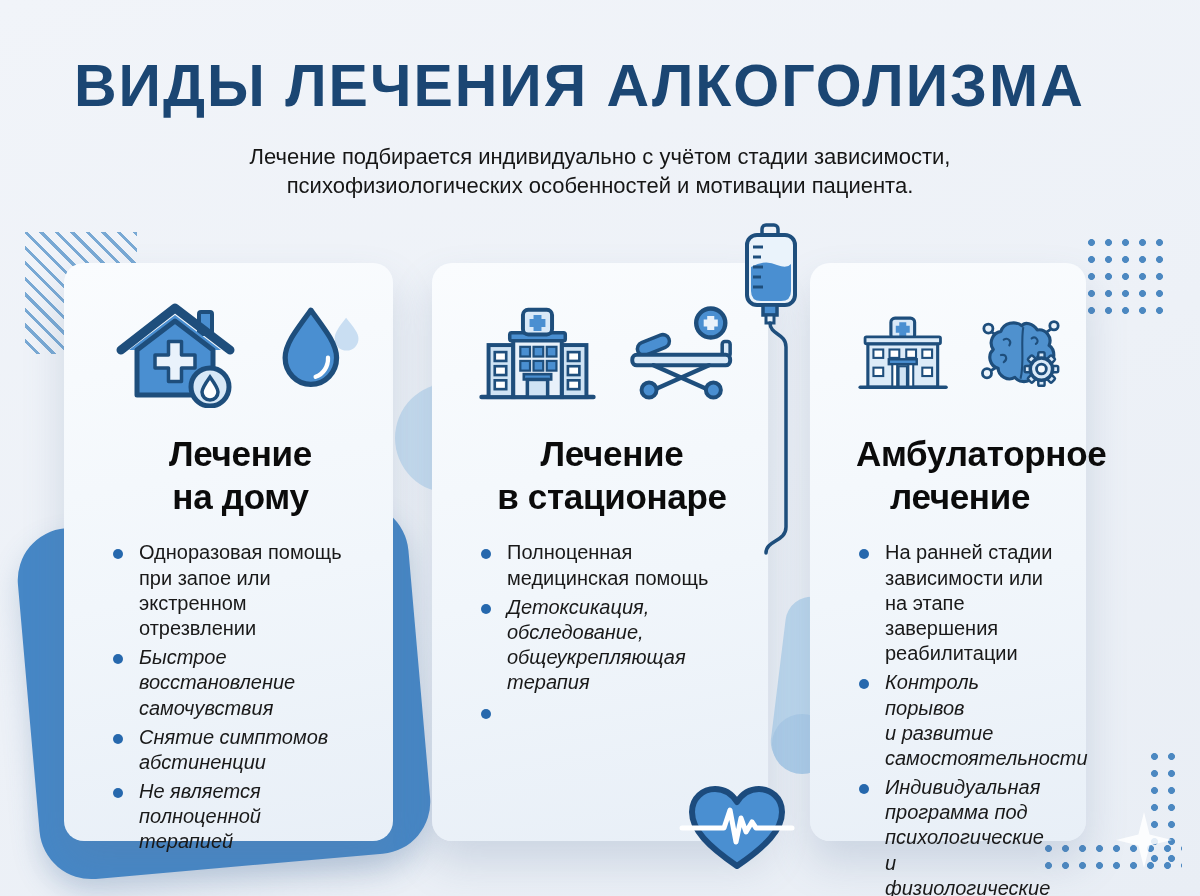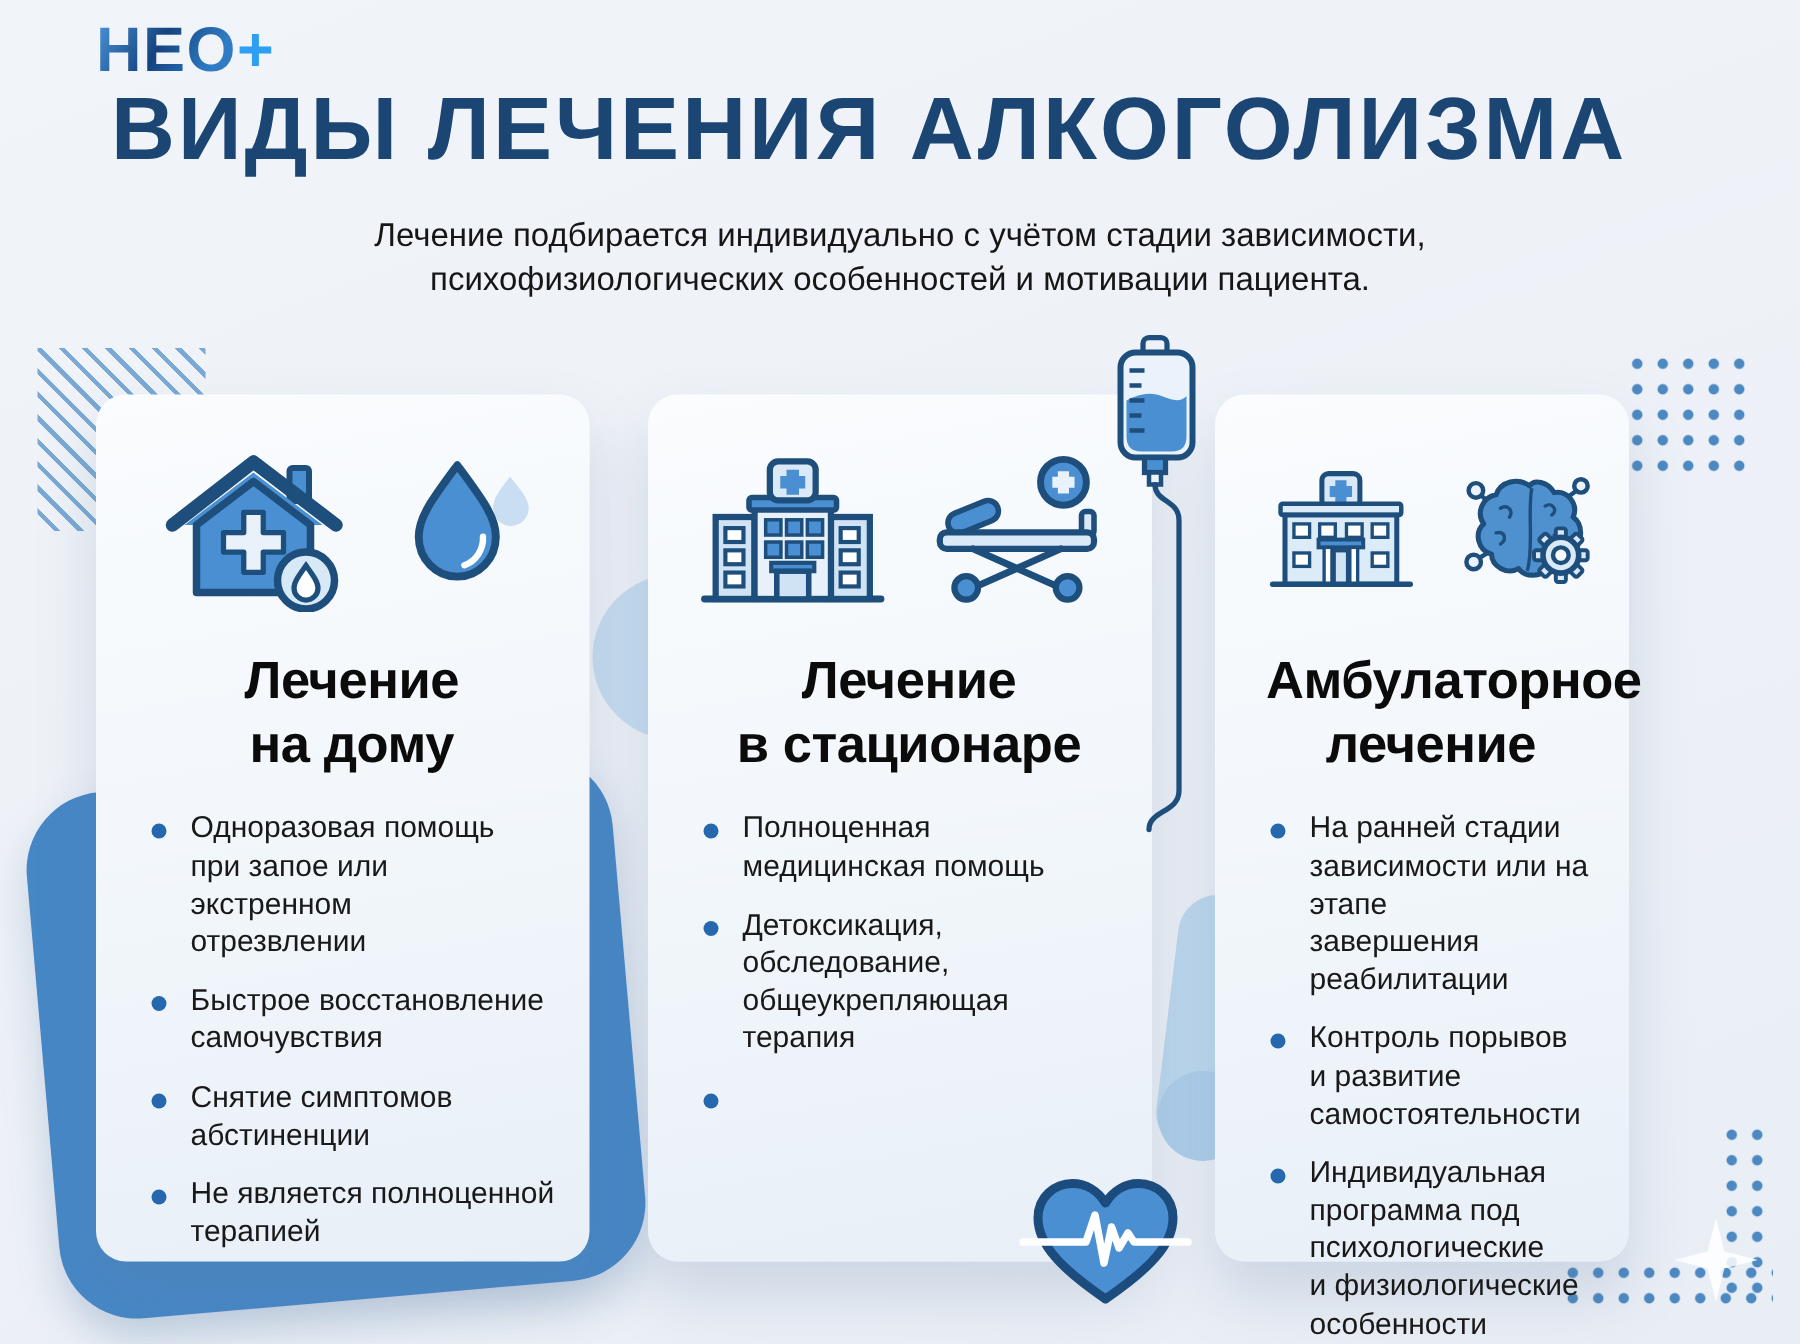--- a/index.html
+++ b/index.html
@@ -27,30 +27,30 @@
   .blue-tilt{left:28px;top:515px;width:392px;height:352px;border-radius:52px;background:#4687c6;
              transform:rotate(-5deg);box-shadow:0 14px 28px rgba(70,110,160,.25);}
   .circle-mid{left:395px;top:383px;width:110px;height:110px;border-radius:50%;background:#c7ddf0;}
   .circle-c3{left:772px;top:714px;width:60px;height:60px;border-radius:50%;background:#aeceea;}
   .tilt-c3{left:778px;top:598px;width:80px;height:172px;border-radius:26px;background:#bdd8ee;transform:rotate(7deg);}
   .sparkle{left:1116px;top:812px;width:56px;height:56px;background:rgba(255,255,255,.85);
            clip-path:polygon(50% 0,60% 40%,100% 50%,60% 60%,50% 100%,40% 60%,0 50%,40% 40%);}
   
   .card{position:absolute;top:263px;height:578px;z-index:1;border-radius:20px;
         background:linear-gradient(170deg,#fafcfe 0%,#f1f6fb 55%,#e8eff7 100%);
-        box-shadow:0 22px 40px rgba(96,125,160,.22);box-sizing:border-box;padding:26px 22px 0 34px;}
+        box-shadow:0 22px 40px rgba(96,125,160,.22);box-sizing:border-box;padding:26px 22px 0 46px;}
   .card-1{left:64px;width:329px;}
   .card-2{left:432px;width:336px;}
   .card-3{left:810px;width:276px;}
   .icon-row{display:flex;justify-content:center;align-items:center;gap:30px;height:112px;margin-top:8px;}
   .card-title{margin-top:24px;text-align:center;font-size:35px;line-height:1.22;font-weight:800;
               color:#0b0b0b;white-space:pre-line;letter-spacing:-0.3px;}
   .bullets{list-style:none;margin:22px 0 0 2px;padding:0;}
   .bullets li{position:relative;padding-left:27px;font-size:20px;line-height:1.26;color:#191919;}
-  .bullets li + li{margin-top:14px;}
+  .bullets li + li{margin-top:4px;font-style:italic;}
   .dot{position:absolute;left:1px;top:9px;width:10px;height:10px;border-radius:50%;background:#2668ad;}
   .btext{white-space:pre-line;}
   
   .overlay{position:absolute;z-index:2;}
   .iv{left:735px;top:222px;}
   .heart{left:678px;top:778px;}
 </style>
 </head>
 <body>
 
@@ -59,23 +59,20 @@
   <div class="deco hatch"></div>
   <div class="deco dotgrid dots-tr"></div>
   <div class="deco blue-tilt"></div>
   <div class="deco circle-mid"></div>
   <div class="deco tilt-c3"></div>
   <div class="deco circle-c3"></div>
   <div class="deco dotgrid dots-br-v"></div>
   <div class="deco dotgrid dots-br-h"></div>
   <div class="deco sparkle"></div>
 
-  <div class="logo">
-    <span class="neo">НЕО</span><span class="plus">+</span>
-  </div>
   <div class="main-title">ВИДЫ ЛЕЧЕНИЯ АЛКОГОЛИЗМА</div>
   <div class="subtitle">Лечение подбирается индивидуально с учётом стадии зависимости,
 психофизиологических особенностей и мотивации пациента.</div>
 
   <div class="card card-1">
     <div class="icon-row">
       <svg width="125" height="110" viewBox="0 0 125 110">
         <rect x="86" y="14" width="13" height="22" rx="2" fill="#4a8fd1" stroke="#1e4e7c" stroke-width="4"></rect>
         <path d="M16,52 L62,17 L108,52 Z" fill="#4a8fd1"></path>
         <path d="M8,52 L62,10 L117,52" fill="none" stroke="#1e4e7c" stroke-width="9" stroke-linecap="round" stroke-linejoin="round"></path>

